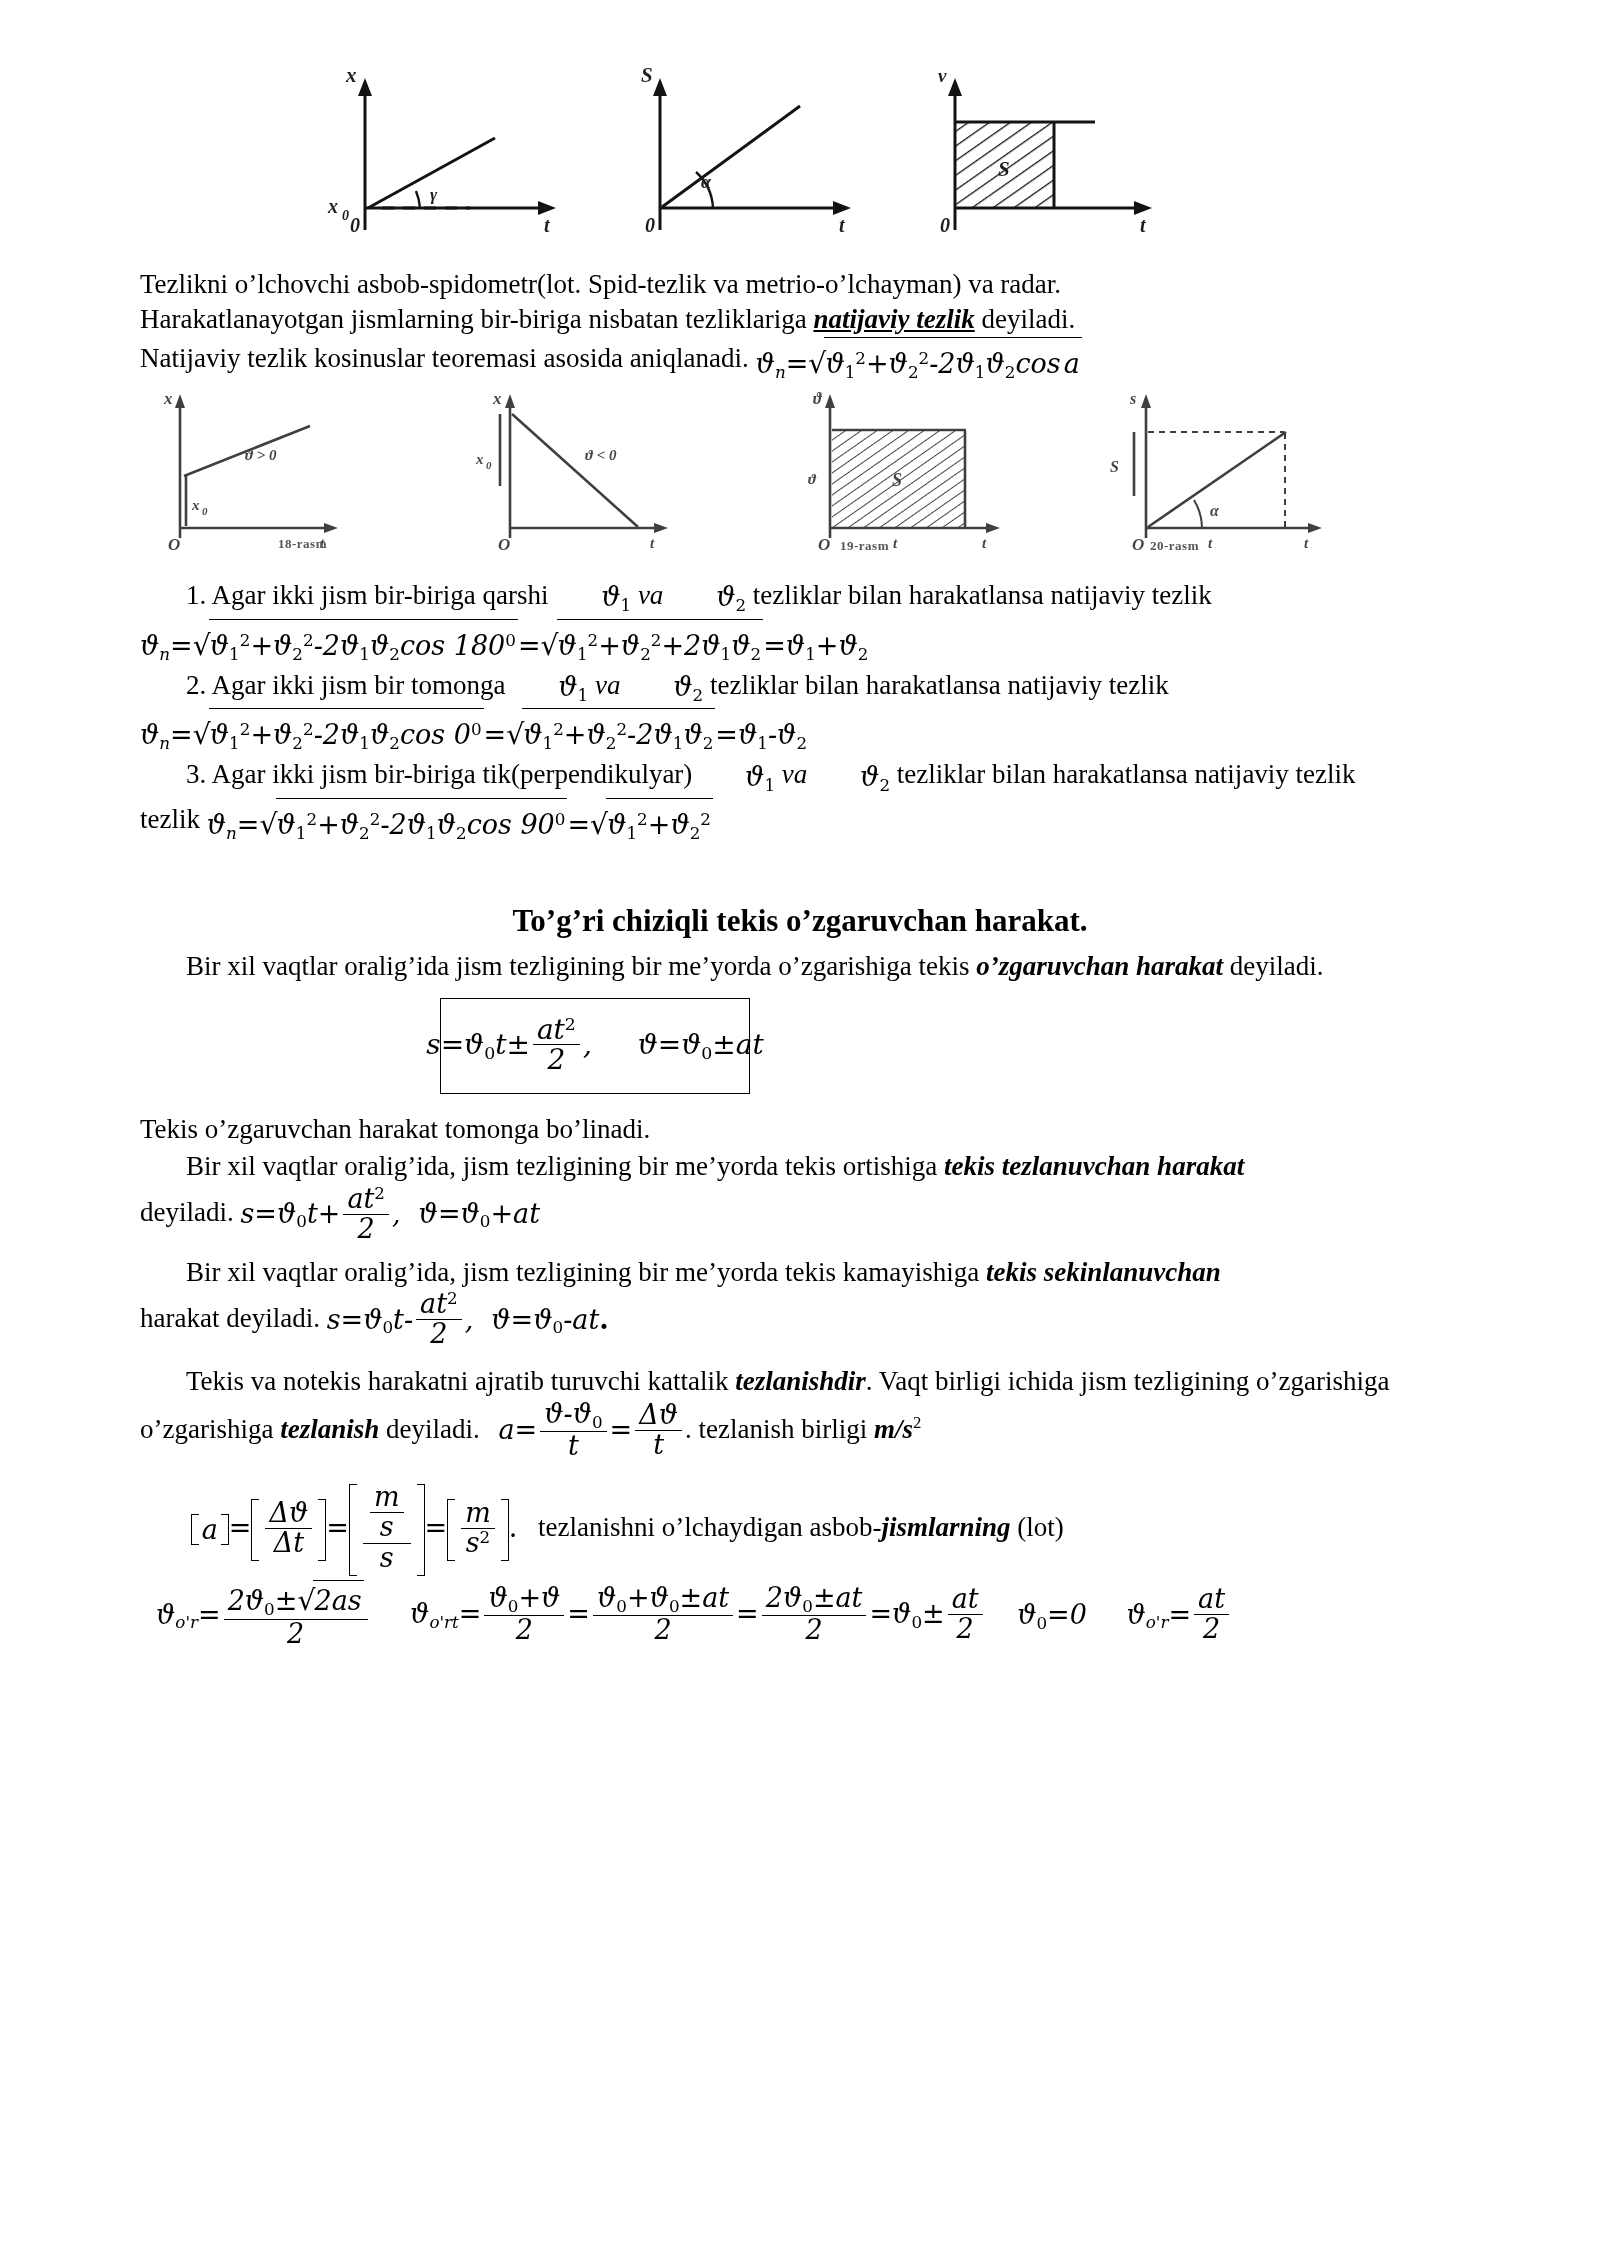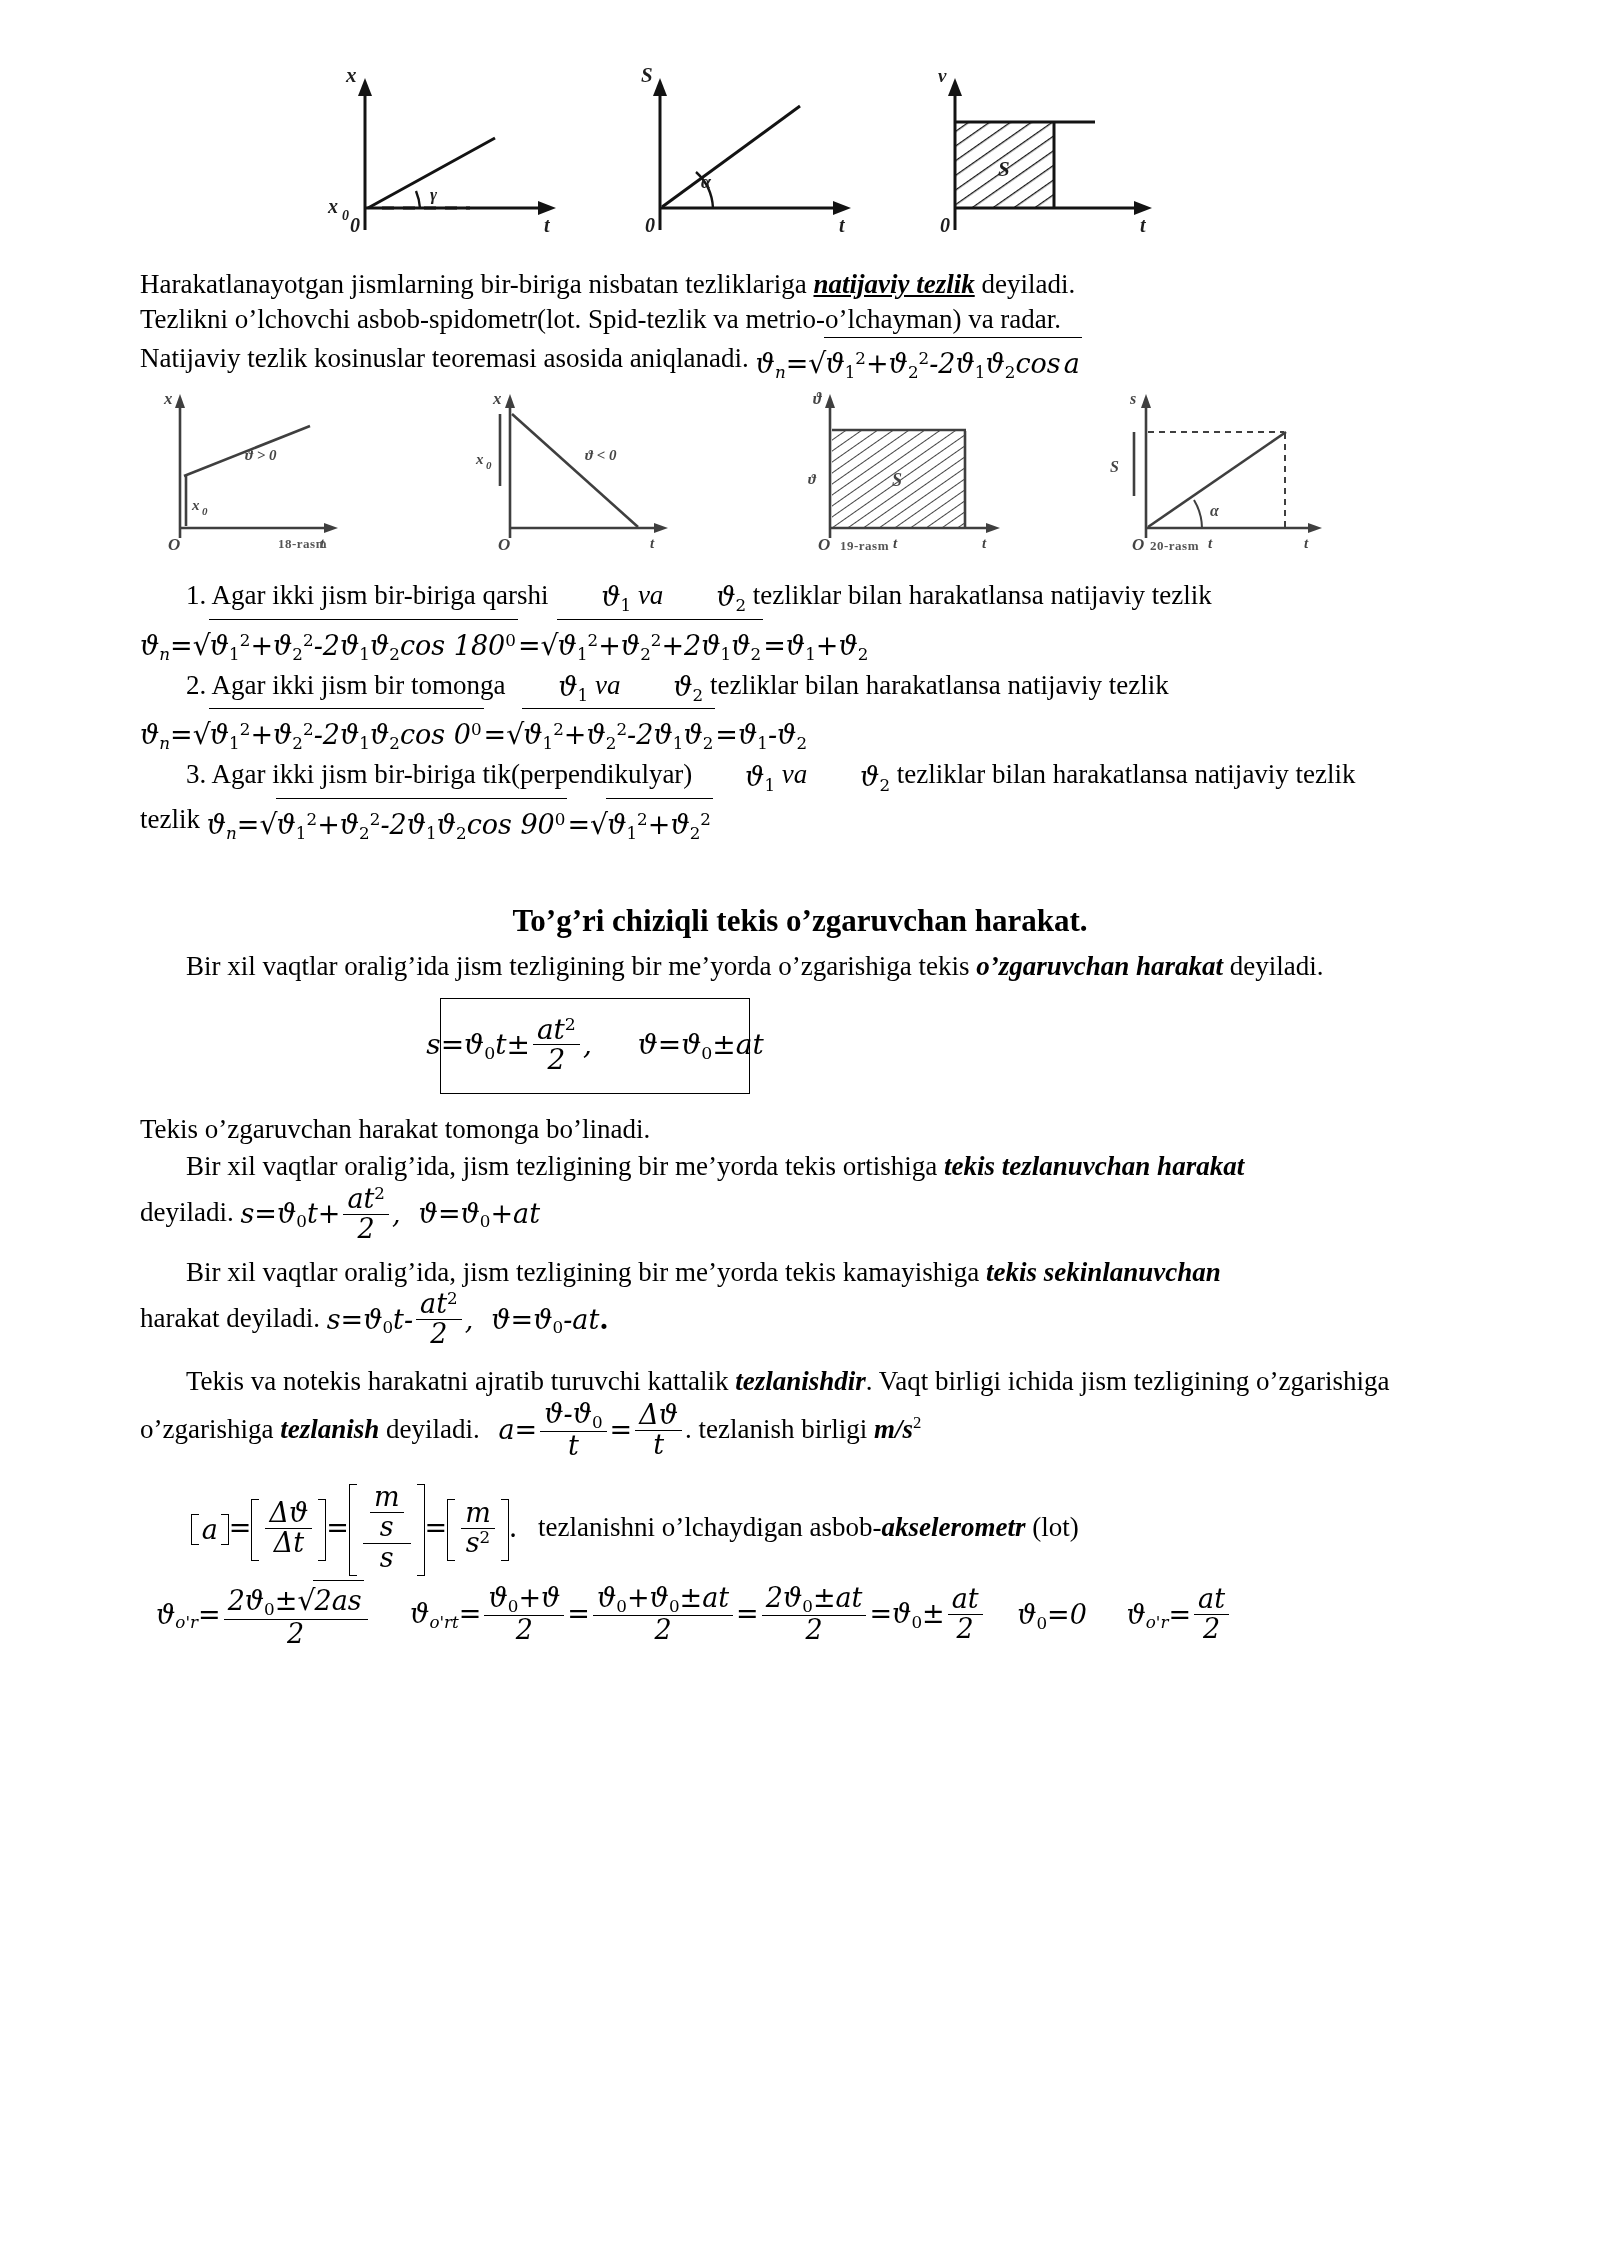--- a/index.html
+++ b/index.html
@@ -189,24 +189,24 @@
           <text class="axlabel" x="28" y="22" font-size="19">v</text>
           <text class="axlabel" x="30" y="172" font-size="20">0</text>
           <text class="axlabel" x="230" y="172" font-size="20">t</text>
           <text class="axlabel" x="88" y="116" font-size="21">S</text>
         </svg>
       </div>
     </div>
 
     <div style="margin-top:12px;">
       <p class="para noindent">
+        <span>Tezlikni o’lchovchi asbob-spidometr(lot. Spid-tezlik va metrio-o’lchayman) va radar.</span>
+      </p>
+      <p class="para noindent">
         <span>Harakatlanayotgan jismlarning bir-biriga nisbatan tezliklariga </span><span class="bi" style="text-decoration:underline">natijaviy tezlik</span><span> deyiladi.</span>
-      </p>
-      <p class="para noindent">
-        <span>Tezlikni o’lchovchi asbob-spidometr(lot. Spid-tezlik va metrio-o’lchayman) va radar.</span>
       </p>
       <p class="para noindent" style="line-height:1.45;">
         <span>Natijaviy tezlik kosinuslar teoremasi asosida aniqlanadi.</span>
         <span class="math">ϑ<sub class="si">n</sub>=<span class="sqrt"><span class="rad">√</span><span class="body">ϑ<sub class="s">1</sub><sup class="s">2</sup>+ϑ<sub class="s">2</sub><sup class="s">2</sup>-2ϑ<sub class="s">1</sub>ϑ<sub class="s">2</sub>cos<span style="padding-left:3px">a</span></span></span>
         </span>
       </p>
     </div>
 
     <div class="figrow" style="height:172px; margin-top:4px;">
 
@@ -402,21 +402,21 @@
           </span>=<span class="brk">
             <span class="lb"></span>
             <span class="inner">
               <span class="frac">
                 <span class="num">m</span>
                 <span class="den">s<sup class="s">2</sup></span>
               </span>
             </span>
             <span class="rb"></span>
           </span><span class="up">.</span></span>
-      <span style="display:inline-block; width:14px;"></span><span>tezlanishni o’lchaydigan asbob-</span><span class="bi">akselerometr</span><span> (lot)</span>
+      <span style="display:inline-block; width:14px;"></span><span>tezlanishni o’lchaydigan asbob-</span><span class="bi">jismlarning</span><span> (lot)</span>
     </p>
 
 
     <p class="para noindent" style="margin-top:6px; line-height:1;">
       <span class="math" style="margin-left:16px;">ϑ<sub class="si">o'r</sub>=<span class="frac"><span class="num">2ϑ<sub class="s">0</sub>±<span class="sqrt"><span class="rad">√</span><span class="body">2as</span></span></span><span class="den">2</span></span></span>
       <span style="display:inline-block;width:26px"></span>
       <span class="math">ϑ<sub class="si">o'rt</sub>=<span class="frac"><span class="num">ϑ<sub class="s">0</sub>+ϑ</span><span class="den">2</span></span>=<span class="frac"><span class="num">ϑ<sub class="s">0</sub>+ϑ<sub class="s">0</sub>±at</span><span class="den">2</span></span>=<span class="frac"><span class="num">2ϑ<sub class="s">0</sub>±at</span><span class="den">2</span></span>=ϑ<sub class="s">0</sub>±<span class="frac"><span class="num">at</span><span class="den">2</span></span></span>
       <span style="display:inline-block;width:18px"></span>
       <span class="math">ϑ<sub class="s">0</sub>=0</span>
       <span style="display:inline-block;width:26px"></span>

